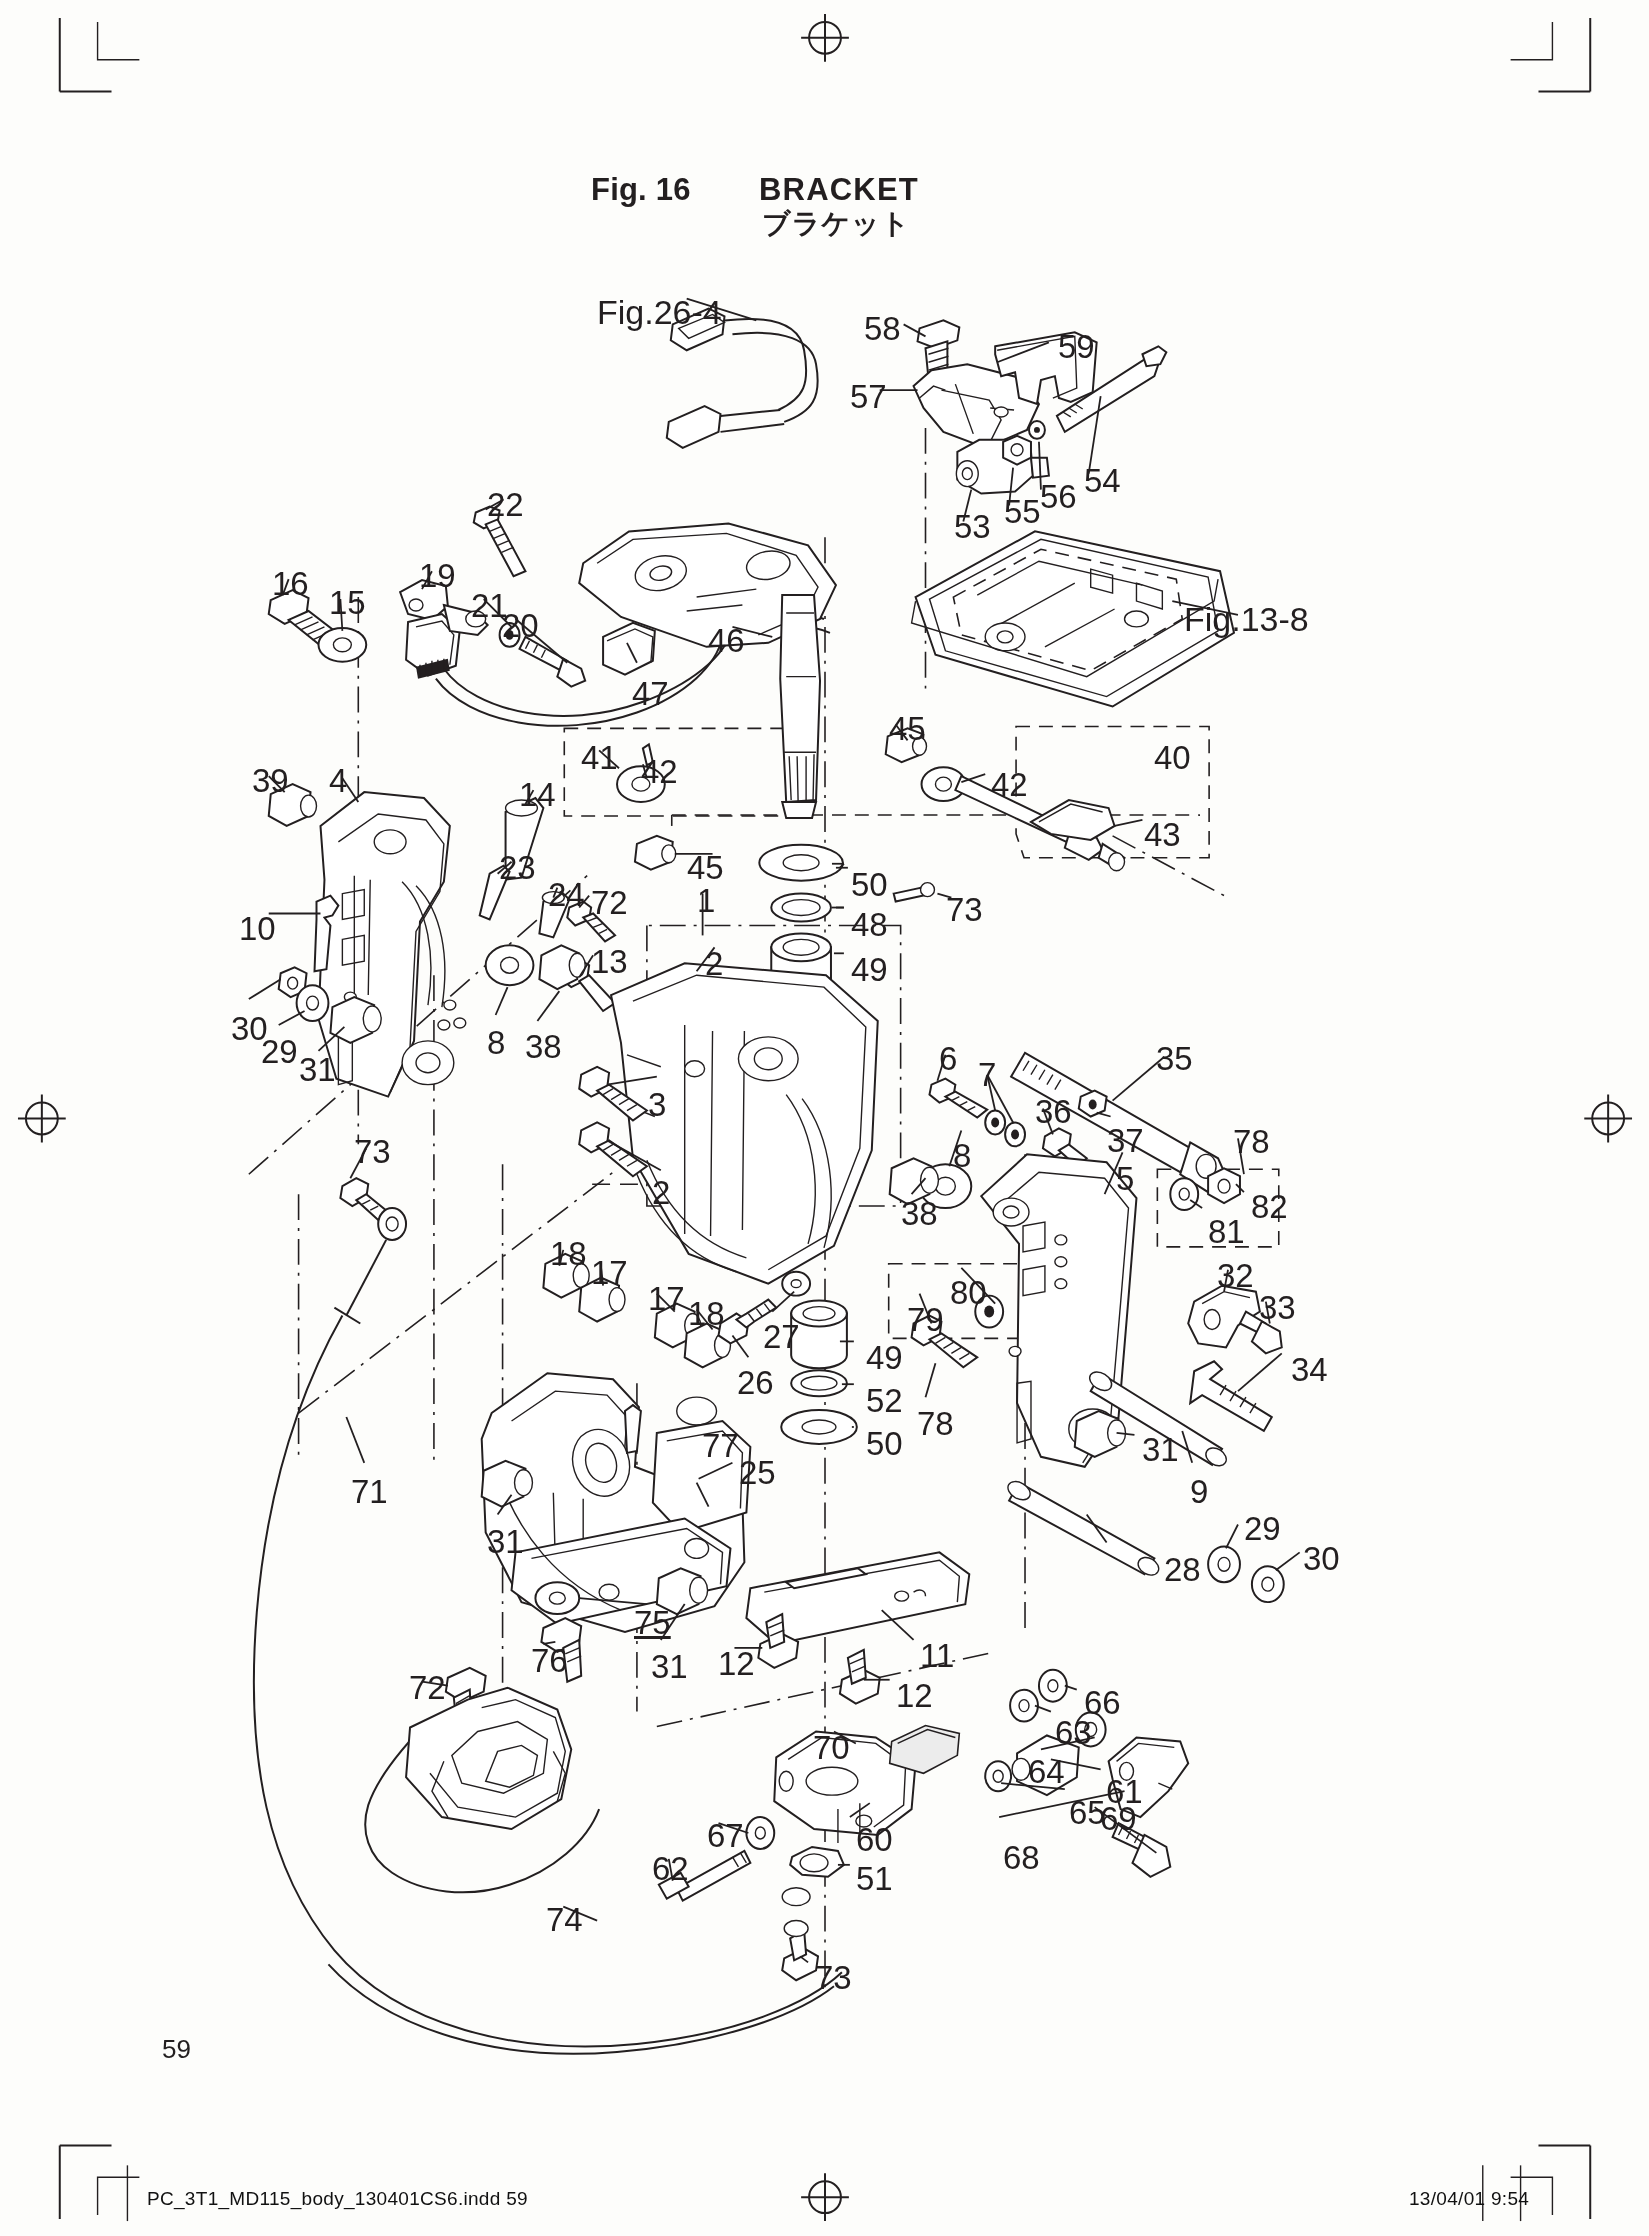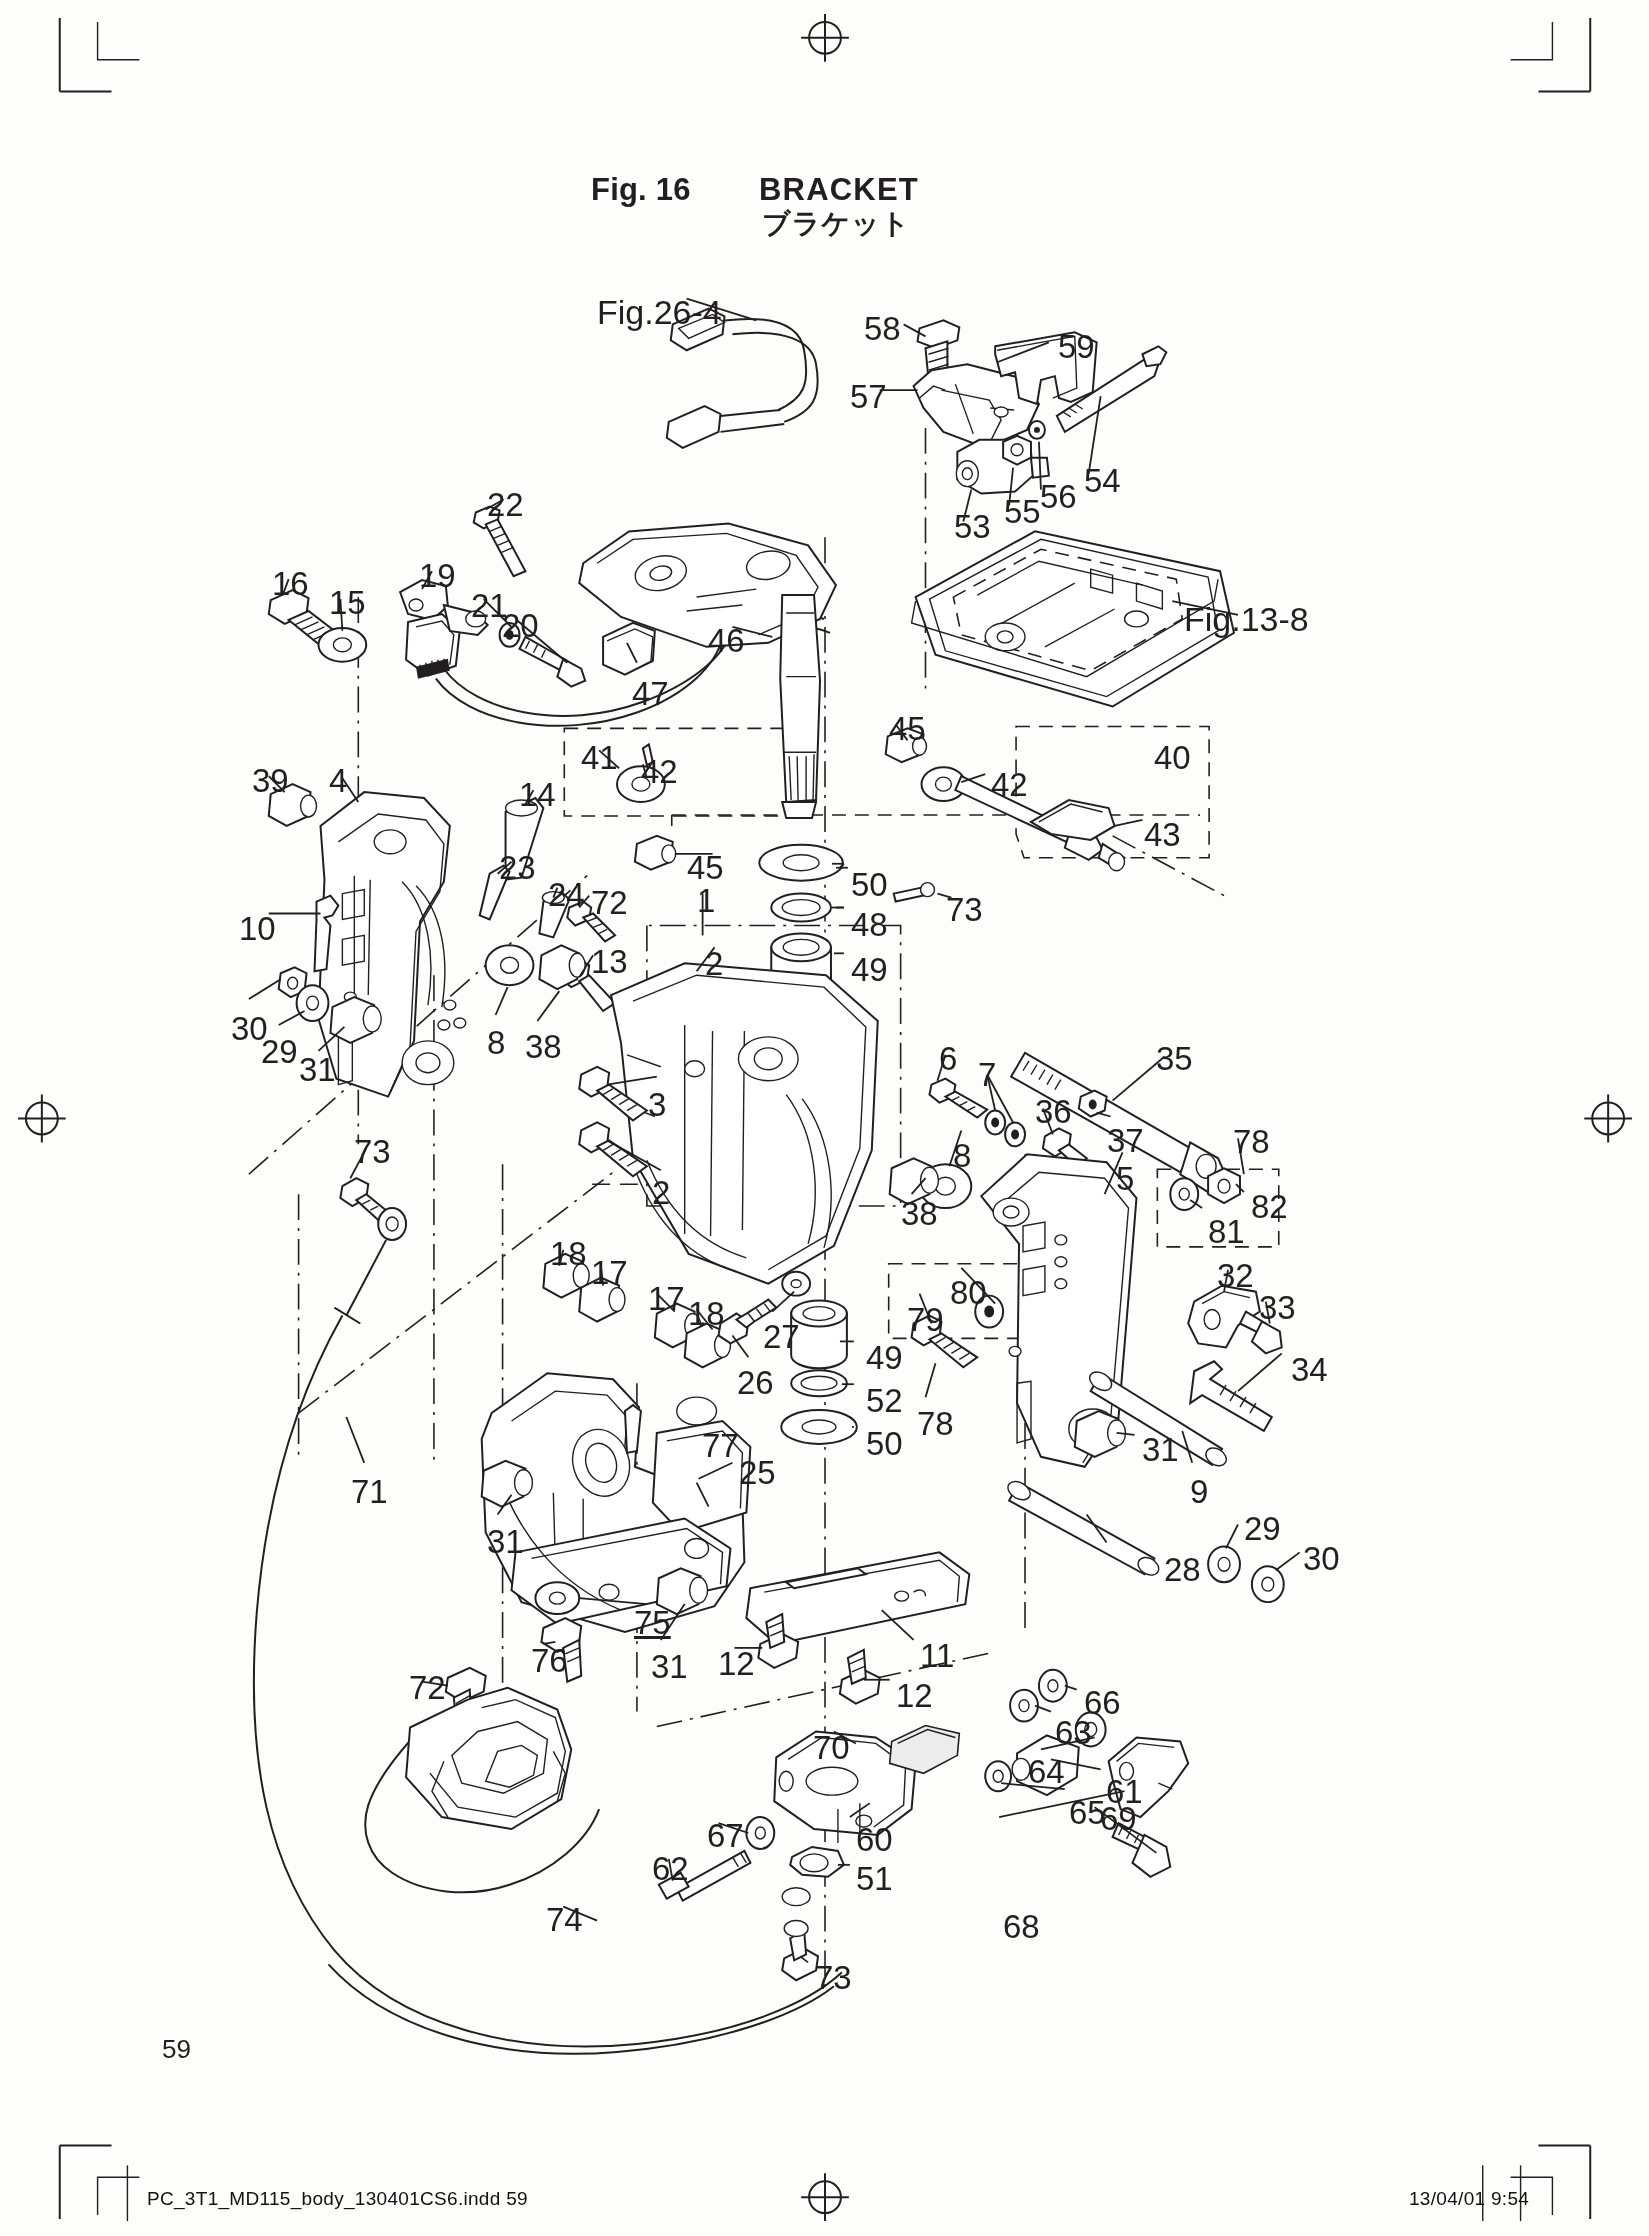--- a/index.html
+++ b/index.html
@@ -966,21 +966,21 @@
       <div class="lbl callout" style="left: 920px; top: 1639px;">11</div>
       <div class="lbl callout" style="left: 896px; top: 1679px;">12</div>
       <div class="lbl callout" style="left: 409px; top: 1671px;">72</div>
       <div class="lbl callout" style="left: 1084px; top: 1686px;">66</div>
       <div class="lbl callout" style="left: 1055px; top: 1716px;">63</div>
       <div class="lbl callout" style="left: 813px; top: 1731px;">70</div>
       <div class="lbl callout" style="left: 1028px; top: 1755px;">64</div>
       <div class="lbl callout" style="left: 1106px; top: 1775px;">61</div>
       <div class="lbl callout" style="left: 1069px; top: 1796px;">65</div>
       <div class="lbl callout" style="left: 856px; top: 1823px;">60</div>
-      <div class="lbl callout" style="left: 1003px; top: 1910px;">68</div>
+      <div class="lbl callout" style="left: 1003px; top: 1841px;">68</div>
       <div class="lbl callout" style="left: 1100px; top: 1802px;">69</div>
       <div class="lbl callout" style="left: 707px; top: 1819px;">67</div>
       <div class="lbl callout" style="left: 652px; top: 1852px;">62</div>
       <div class="lbl callout" style="left: 856px; top: 1862px;">51</div>
       <div class="lbl callout" style="left: 546px; top: 1903px;">74</div>
       <div class="lbl callout" style="left: 815px; top: 1961px;">73</div>
     </div>
 
   <div class="lbl pageno" style="left:162px; top:2036px;">59</div>
   <div class="lbl footer-left" style="left:147px; top:2189px;">PC_3T1_MD115_body_130401CS6.indd   59</div>

